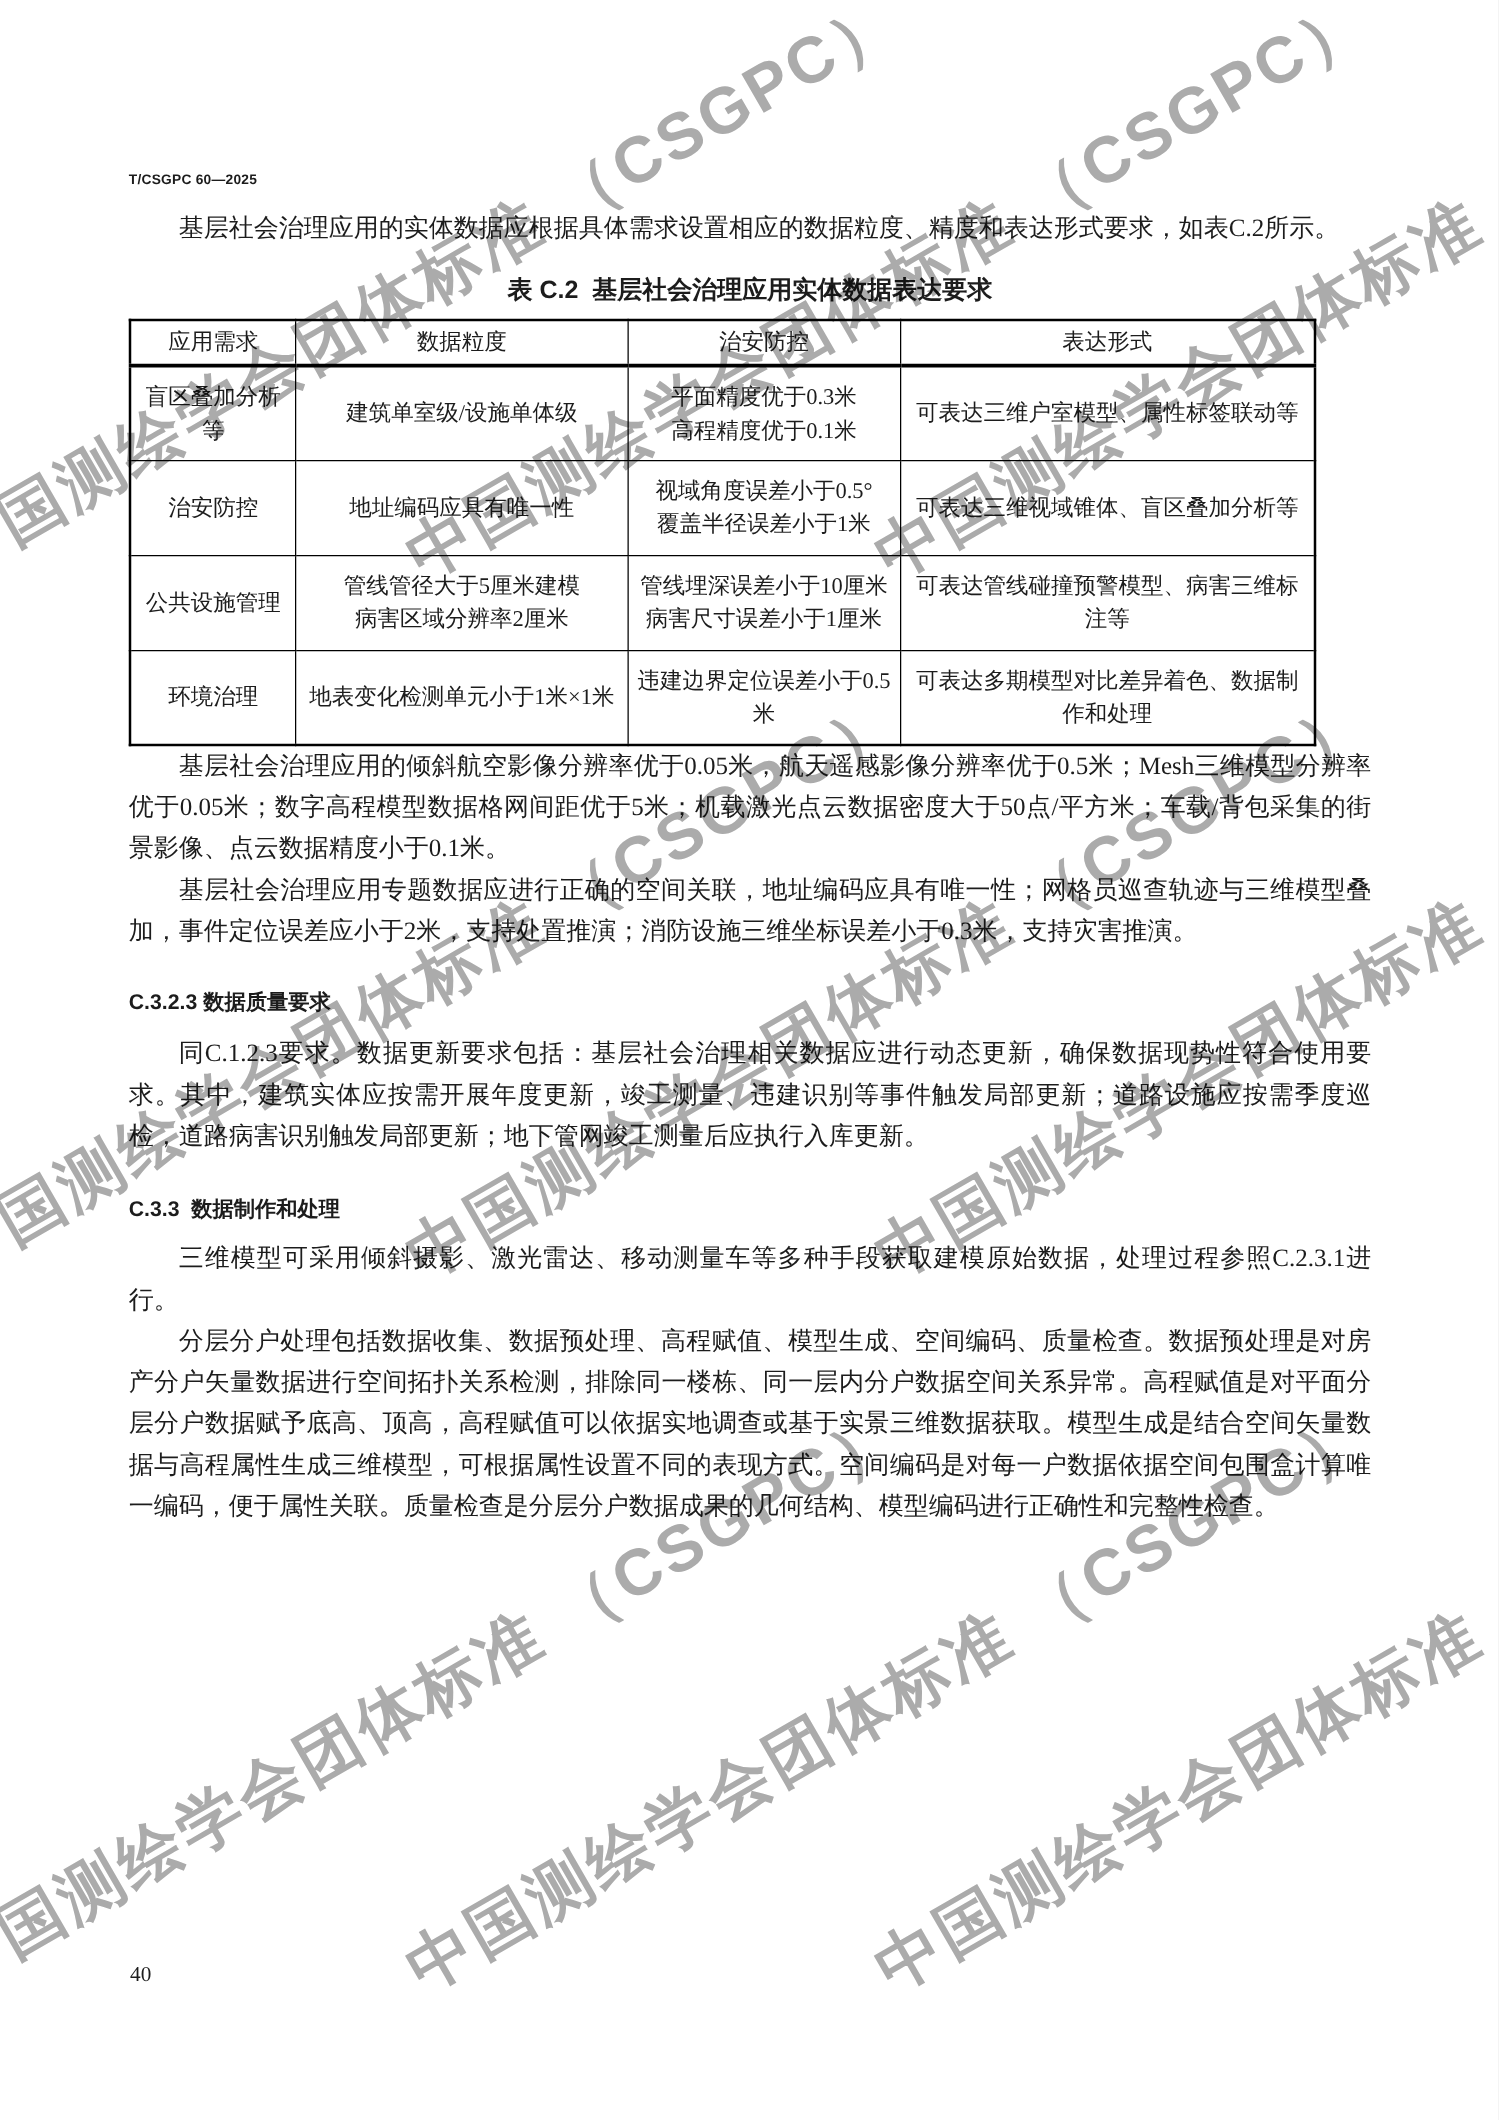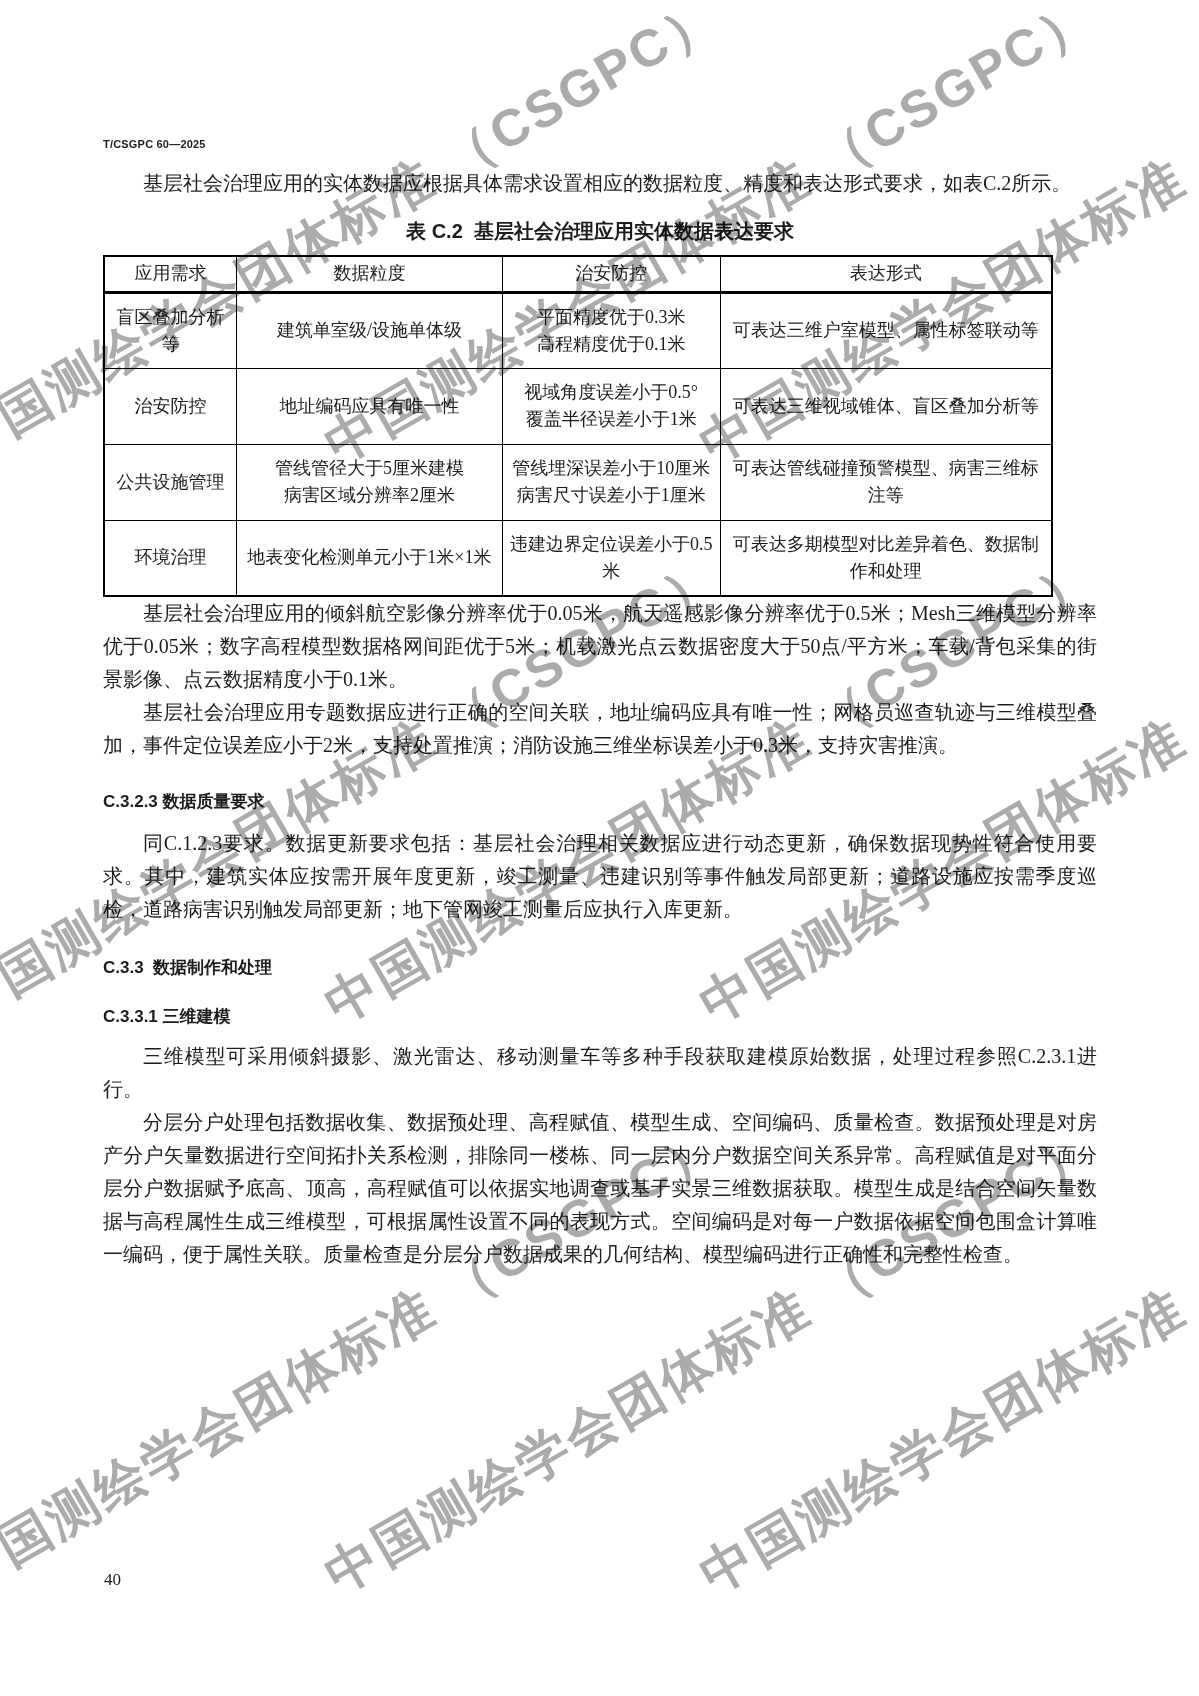--- a/index.html
+++ b/index.html
@@ -154,21 +154,20 @@
       </tbody>
     </table>
 
     <p class="para after-table">基层社会治理应用的倾斜航空影像分辨率优于0.05米，航天遥感影像分辨率优于0.5米；Mesh三维模型分辨率优于0.05米；数字高程模型数据格网间距优于5米；机载激光点云数据密度大于50点/平方米；车载/背包采集的街景影像、点云数据精度小于0.1米。</p>
     <p class="para">基层社会治理应用专题数据应进行正确的空间关联，地址编码应具有唯一性；网格员巡查轨迹与三维模型叠加，事件定位误差应小于2米，支持处置推演；消防设施三维坐标误差小于0.3米，支持灾害推演。</p>
 
     <div class="heading h-c323">C.3.2.3 数据质量要求</div>
     <p class="para p-c323">同C.1.2.3要求。数据更新要求包括：基层社会治理相关数据应进行动态更新，确保数据现势性符合使用要求。其中，建筑实体应按需开展年度更新，竣工测量、违建识别等事件触发局部更新；道路设施应按需季度巡检，道路病害识别触发局部更新；地下管网竣工测量后应执行入库更新。</p>
 
     <div class="heading h-c33">C.3.3  数据制作和处理</div>
-    <div class="heading h-c331">C.3.3.1 三维建模</div>
 
     <p class="para p-c331">三维模型可采用倾斜摄影、激光雷达、移动测量车等多种手段获取建模原始数据，处理过程参照C.2.3.1进行。</p>
     <p class="para">分层分户处理包括数据收集、数据预处理、高程赋值、模型生成、空间编码、质量检查。数据预处理是对房产分户矢量数据进行空间拓扑关系检测，排除同一楼栋、同一层内分户数据空间关系异常。高程赋值是对平面分层分户数据赋予底高、顶高，高程赋值可以依据实地调查或基于实景三维数据获取。模型生成是结合空间矢量数据与高程属性生成三维模型，可根据属性设置不同的表现方式。空间编码是对每一户数据依据空间包围盒计算唯一编码，便于属性关联。质量检查是分层分户数据成果的几何结构、模型编码进行正确性和完整性检查。</p>
 
   </div>
 
   <div class="pagenum">40</div>
 
   <div class="watermark-layer">
       <div class="wm" style="left: 335px; top: 230px;">中国测绘学会团体标准 （CSGPC）</div>

